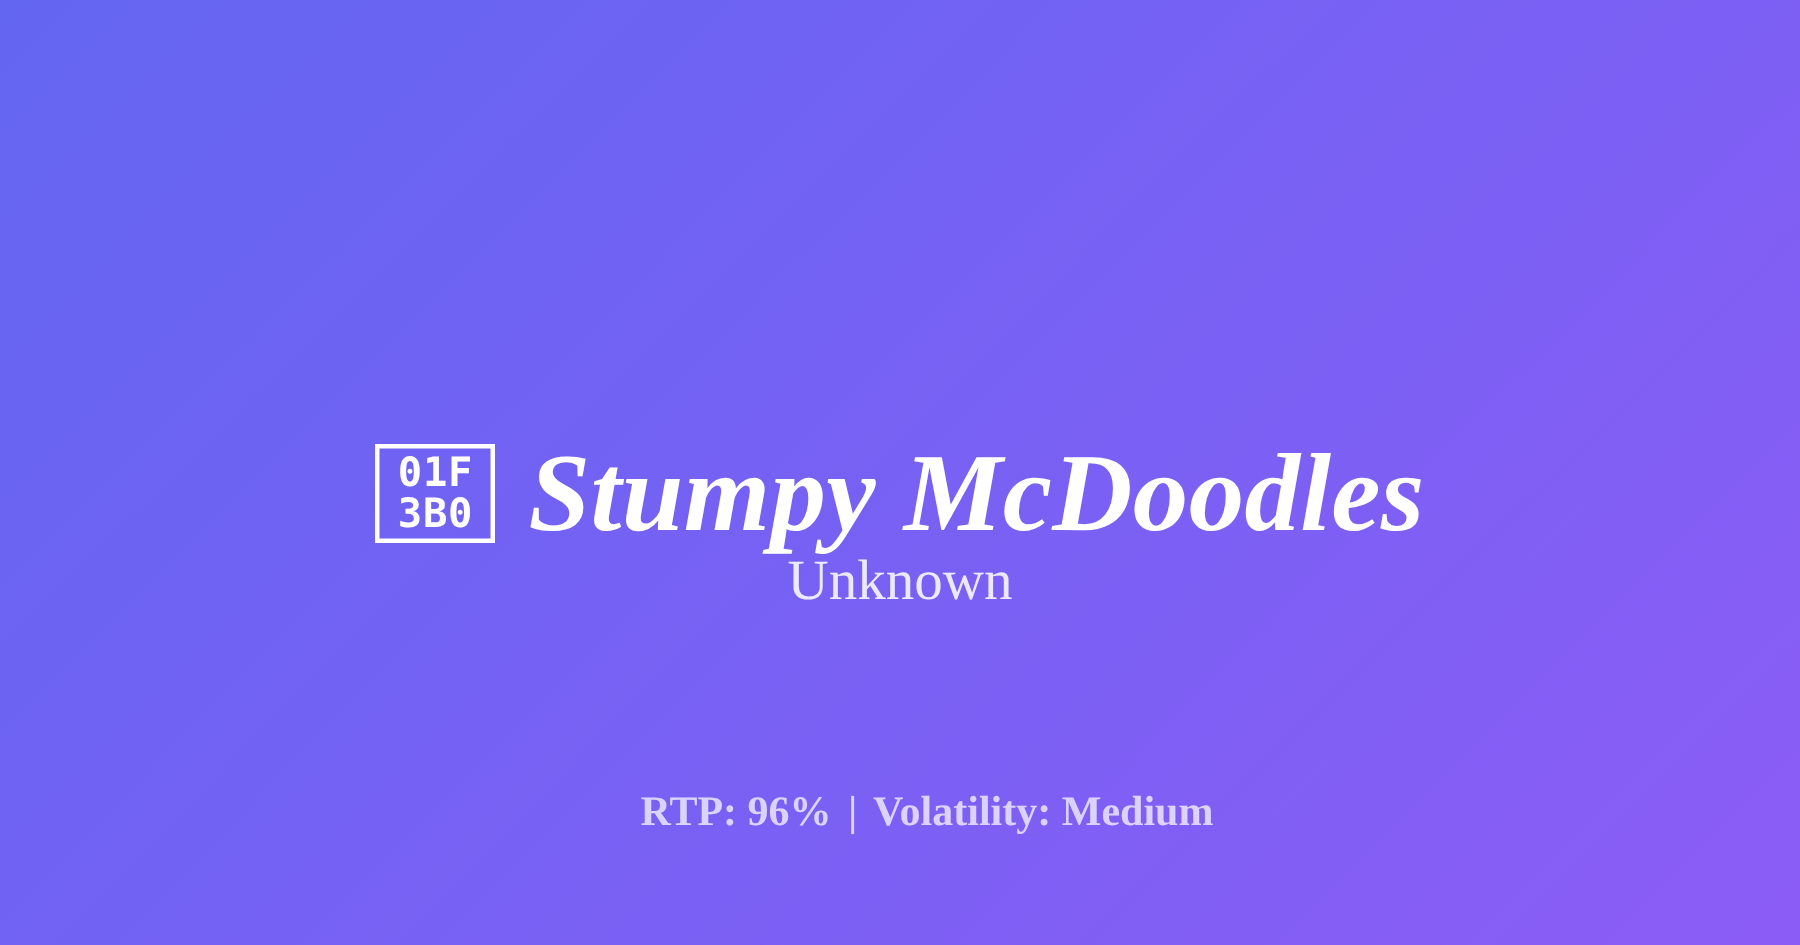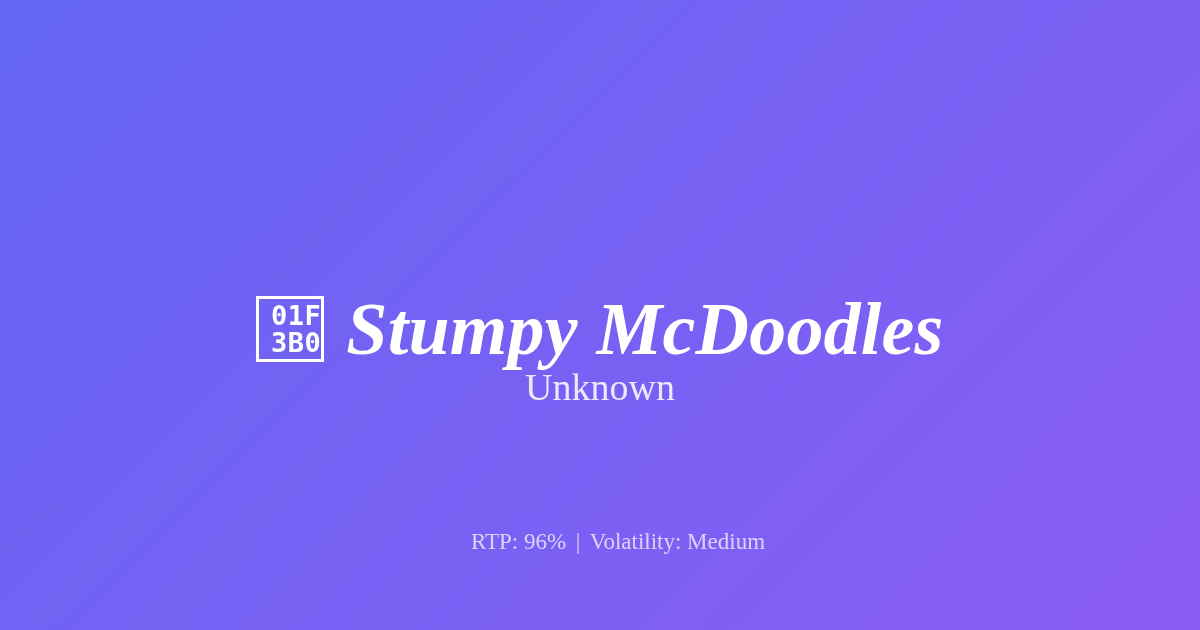--- a/index.html
+++ b/index.html
@@ -37,26 +37,26 @@
     flex-direction: row;
     align-items: center;
     justify-content: center;
     gap: 22px;
     white-space: nowrap;
   }
 
   
   .tofu-glyph {
     box-sizing: border-box;
-    width: 68px;
+    width: 80px;
     height: 66px;
     border: 3px solid #ffffff;
     display: flex;
     flex-direction: column;
-    align-items: flex-end;
+    align-items: center;
     justify-content: center;
     font-family: "DejaVu Sans Mono", "Liberation Mono", monospace;
     font-size: 27px;
     font-weight: 700;
     line-height: 27px;
     letter-spacing: 0.5px;
     color: #ffffff;
     flex: 0 0 auto;
   }
   .tofu-glyph span {
@@ -88,22 +88,22 @@
   }
 
   
   .meta-line {
     position: absolute;
     left: 0;
     right: 0;
     top: 527px;
     text-align: center;
     font-family: "Liberation Serif", "DejaVu Serif", serif;
-    font-size: 23px;
-    font-weight: 400;
+    font-size: 28px;
+    font-weight: 700;
     line-height: 30px;
     color: rgba(255, 255, 255, 0.72);
     padding-left: 36px;
   }
   .meta-line .sep {
     padding: 0 4px;
   }
 </style>
 </head>
 <body>

